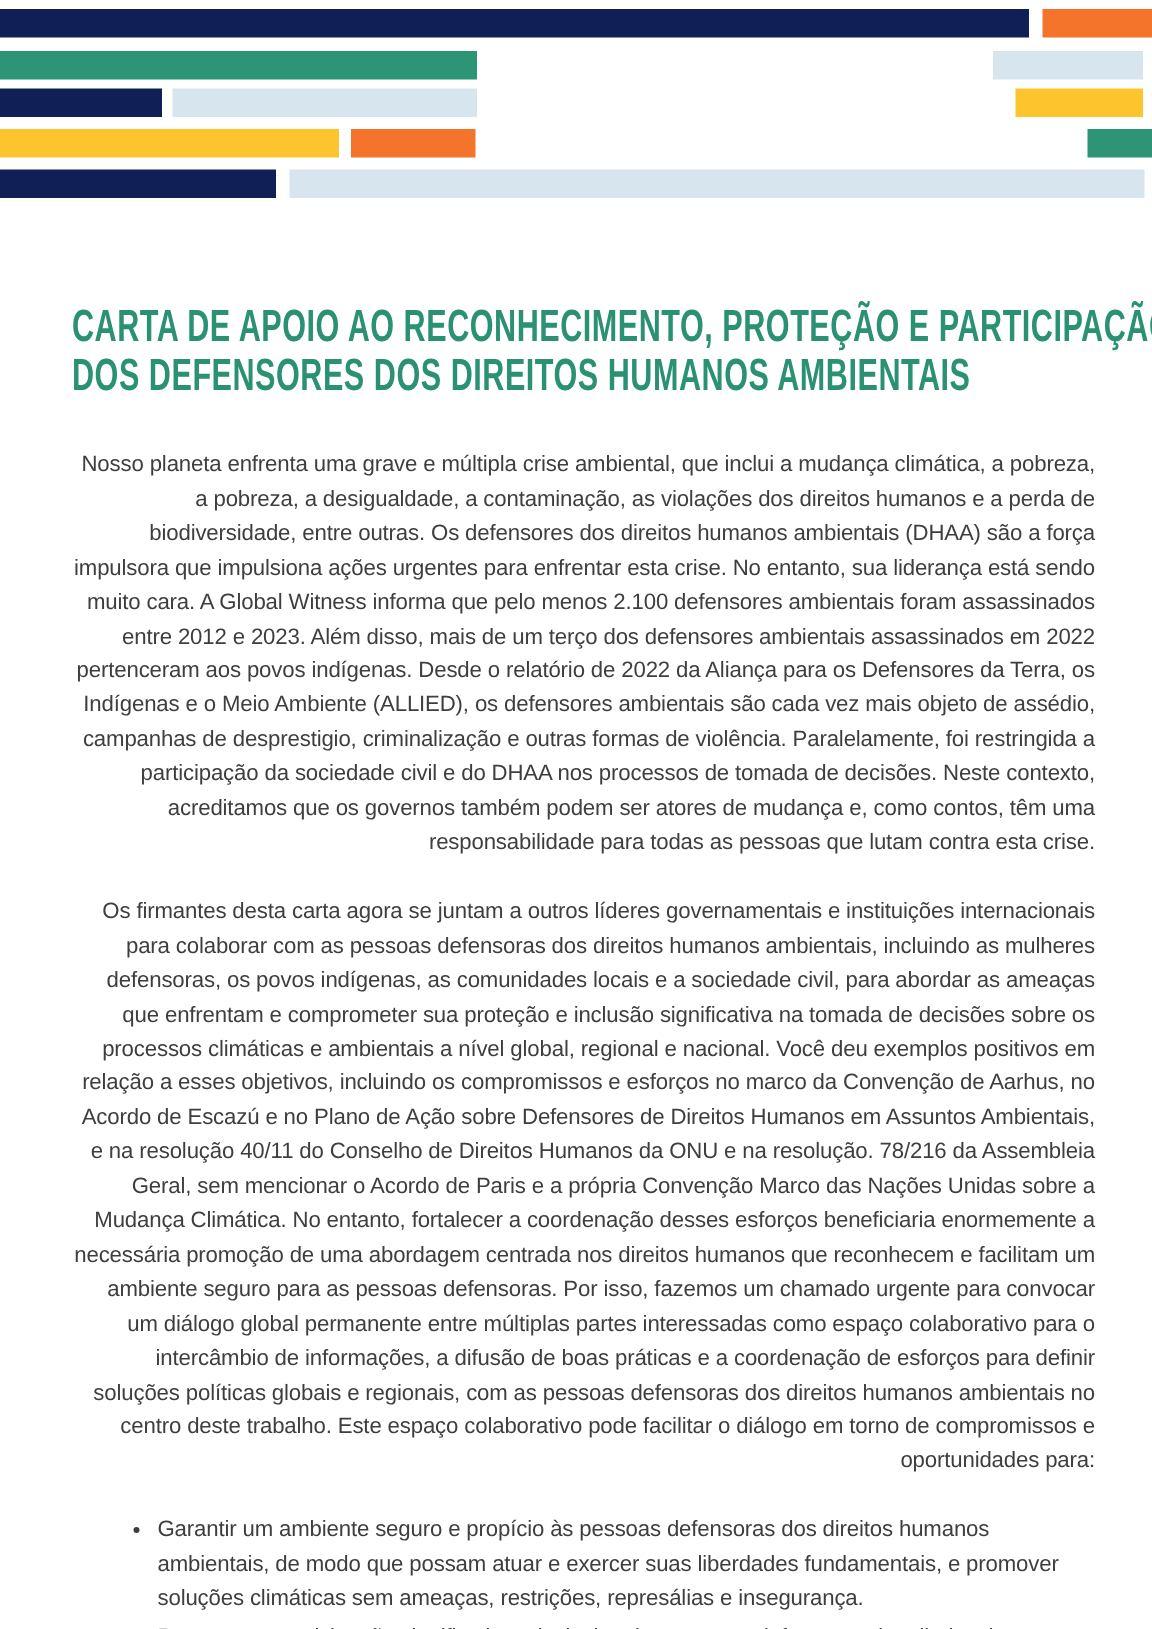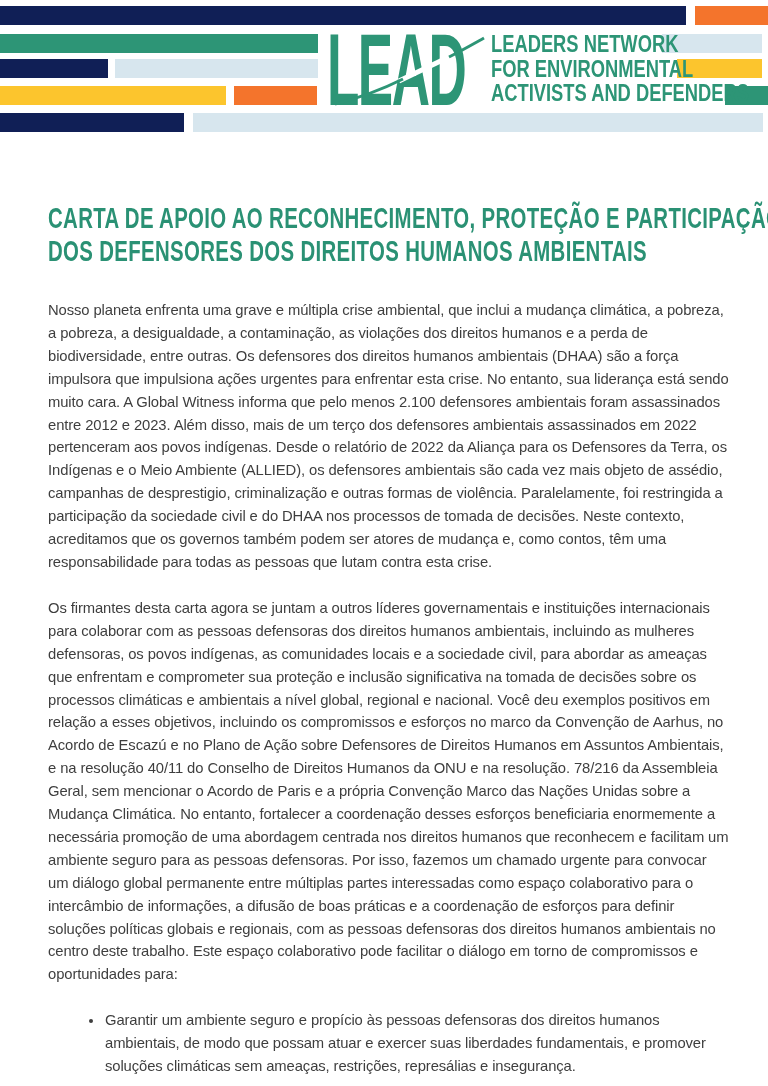--- a/index.html
+++ b/index.html
@@ -53,21 +53,21 @@
   .content {
     position: absolute;
     left: 48px;
     top: 299px;
     width: 682px;
     color: var(--bodytext);
     font-size: 14.8px;
     line-height: 22.9px;
     letter-spacing: -0.1px;
   }
-  .content p { margin: 0 0 23px 0; }
+  .content p { margin: 0 0 23px 0; text-align: right; }
   .content ul { margin: 0; padding-left: 25px; }
   .content li { margin-bottom: 3px; padding-left: 1px; margin-left: 31px; }
 </style>
 </head>
 <body>
 
 <div class="page">
 
   <div>
     <div class="bar c-navy" style="left:0;    top:6px;   width:686px;"></div>
@@ -81,33 +81,20 @@
     <div class="bar c-yellow" style="left:677px; top:59px;  width:85px;"></div>
 
     <div class="bar c-yellow" style="left:0;    top:86px;  width:226px;"></div>
     <div class="bar c-orange" style="left:234px; top:86px;  width:83px;"></div>
     <div class="bar c-green" style="left:725px; top:86px;  width:43px;"></div>
 
     <div class="bar c-navy" style="left:0;    top:113px; width:184px;"></div>
     <div class="bar c-lblue" style="left:193px; top:113px; width:570px;"></div>
   </div>
 
-  <div class="logo">
-    <svg class="wordmark-svg" width="158" height="78" viewBox="0 0 158 78">
-      <text x="0" y="75" transform="matrix(0.52 0 0 1 0 0)" style="font-family:'Liberation Sans',sans-serif; font-weight:bold; font-size:102px; letter-spacing:-3px;" fill="#2d9576">LEAD</text>
-      <path d="M 72 51 L 126 25" stroke="#ffffff" stroke-width="5" fill="none"></path>
-      <path d="M 8 74 C 32 68 54 60 76 49" stroke="#2d9576" stroke-width="3" fill="none"></path>
-      <path d="M 122 27 C 136 20 148 13 157 8" stroke="#2d9576" stroke-width="3" fill="none"></path>
-    </svg>
-    <div class="tagline">
-      <div class="tagline-line">LEADERS NETWORK</div>
-      <div class="tagline-line">FOR ENVIRONMENTAL</div>
-      <div class="tagline-line">ACTIVISTS AND DEFENDERS</div>
-    </div>
-  </div>
 
   <div class="doc-title">
     <div class="title-line">CARTA DE APOIO AO RECONHECIMENTO, PROTEÇÃO E PARTICIPAÇÃO</div>
     <div class="title-line">DOS DEFENSORES DOS DIREITOS HUMANOS AMBIENTAIS</div>
   </div>
 
   <div class="content">
     <p>Nosso planeta enfrenta uma grave e múltipla crise ambiental, que inclui a mudança climática, a pobreza, a pobreza, a desigualdade, a contaminação, as violações dos direitos humanos e a perda de biodiversidade, entre outras. Os defensores dos direitos humanos ambientais (DHAA) são a força impulsora que impulsiona ações urgentes para enfrentar esta crise. No entanto, sua liderança está sendo muito cara. A Global Witness informa que pelo menos 2.100 defensores ambientais foram assassinados entre 2012 e 2023. Além disso, mais de um terço dos defensores ambientais assassinados em 2022 pertenceram aos povos indígenas. Desde o relatório de 2022 da Aliança para os Defensores da Terra, os Indígenas e o Meio Ambiente (ALLIED), os defensores ambientais são cada vez mais objeto de assédio, campanhas de desprestigio, criminalização e outras formas de violência. Paralelamente, foi restringida a participação da sociedade civil e do DHAA nos processos de tomada de decisões. Neste contexto, acreditamos que os governos também podem ser atores de mudança e, como contos, têm uma responsabilidade para todas as pessoas que lutam contra esta crise.</p>
     <p>Os firmantes desta carta agora se juntam a outros líderes governamentais e instituições internacionais para colaborar com as pessoas defensoras dos direitos humanos ambientais, incluindo as mulheres defensoras, os povos indígenas, as comunidades locais e a sociedade civil, para abordar as ameaças que enfrentam e comprometer sua proteção e inclusão significativa na tomada de decisões sobre os processos climáticas e ambientais a nível global, regional e nacional. Você deu exemplos positivos em relação a esses objetivos, incluindo os compromissos e esforços no marco da Convenção de Aarhus, no Acordo de Escazú e no Plano de Ação sobre Defensores de Direitos Humanos em Assuntos Ambientais, e na resolução 40/11 do Conselho de Direitos Humanos da ONU e na resolução. 78/216 da Assembleia Geral, sem mencionar o Acordo de Paris e a própria Convenção Marco das Nações Unidas sobre a Mudança Climática. No entanto, fortalecer a coordenação desses esforços beneficiaria enormemente a necessária promoção de uma abordagem centrada nos direitos humanos que reconhecem e facilitam um ambiente seguro para as pessoas defensoras. Por isso, fazemos um chamado urgente para convocar um diálogo global permanente entre múltiplas partes interessadas como espaço colaborativo para o intercâmbio de informações, a difusão de boas práticas e a coordenação de esforços para definir soluções políticas globais e regionais, com as pessoas defensoras dos direitos humanos ambientais no centro deste trabalho. Este espaço colaborativo pode facilitar o diálogo em torno de compromissos e oportunidades para:</p>
     <ul>

